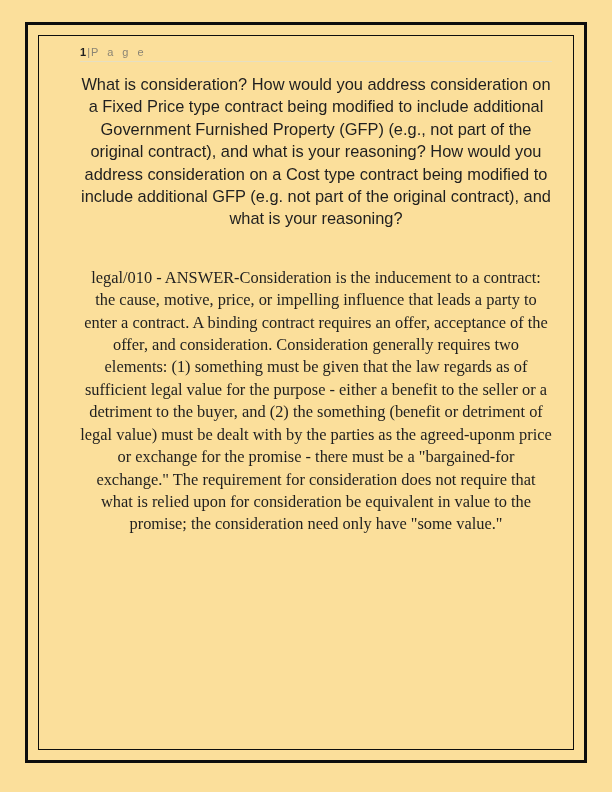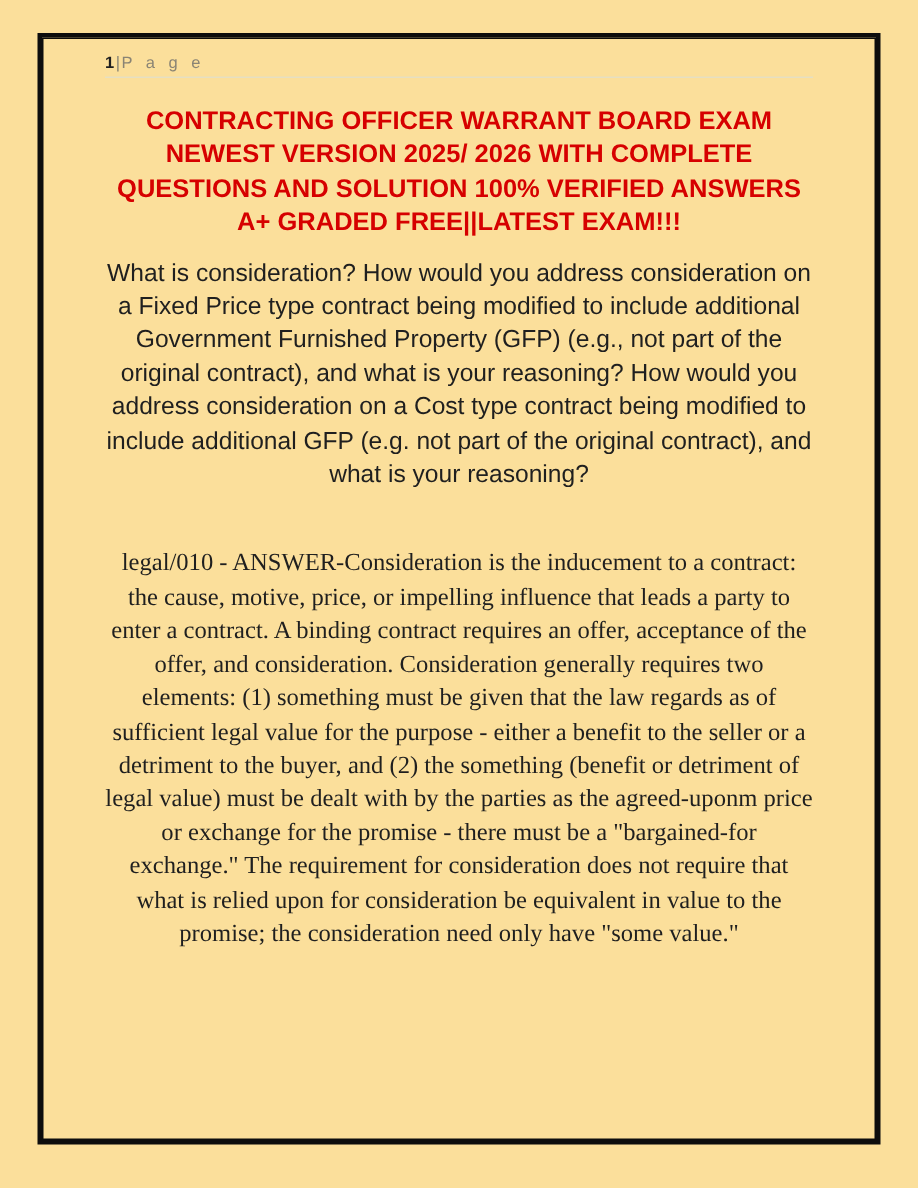--- a/index.html
+++ b/index.html
@@ -16,21 +16,21 @@
     overflow: hidden;
   }
   .frame-outer {
     position: absolute;
     left: 25px;
     top: 22px;
     width: 562px;
     height: 741px;
     box-sizing: border-box;
     border: 3px solid var(--border, #0D0D0D);
-    padding: 0;
+    padding: 10px;
   }
   .frame-inner {
     width: 100%;
     height: 100%;
     box-sizing: border-box;
     border: 1px solid var(--border, #0D0D0D);
     position: relative;
   }
   .content {
     position: absolute;
@@ -83,19 +83,18 @@
 <body>
 
 <div class="page">
   <div class="frame-outer">
     <div class="frame-inner">
       <div class="content">
         <div class="header">
           <span class="pg-num">1</span><span class="pg-sep">|</span><span class="pg-label">P a g e</span>
         </div>
         <div class="header-rule"></div>
-        <h1 class="title">CONTRACTING OFFICER WARRANT BOARD EXAM NEWEST VERSION 2025/ 2026 WITH COMPLETE QUESTIONS AND SOLUTION 100% VERIFIED ANSWERS A+ GRADED FREE||LATEST EXAM!!!</h1>
         <p class="para question">What is consideration? How would you address consideration on a Fixed Price type contract being modified to include additional Government Furnished Property (GFP) (e.g., not part of the original contract), and what is your reasoning? How would you address consideration on a Cost type contract being modified to include additional GFP (e.g. not part of the original contract), and what is your reasoning?</p>
         <p class="para answer">legal/010 - ANSWER-Consideration is the inducement to a contract: the cause, motive, price, or impelling influence that leads a party to enter a contract. A binding contract requires an offer, acceptance of the offer, and consideration. Consideration generally requires two elements: (1) something must be given that the law regards as of sufficient legal value for the purpose - either a benefit to the seller or a detriment to the buyer, and (2) the something (benefit or detriment of legal value) must be dealt with by the parties as the agreed-uponm price or exchange for the promise - there must be a "bargained-for exchange." The requirement for consideration does not require that what is relied upon for consideration be equivalent in value to the promise; the consideration need only have "some value."</p>
       </div>
     </div>
   </div>
 </div>
 
 </body></html>

